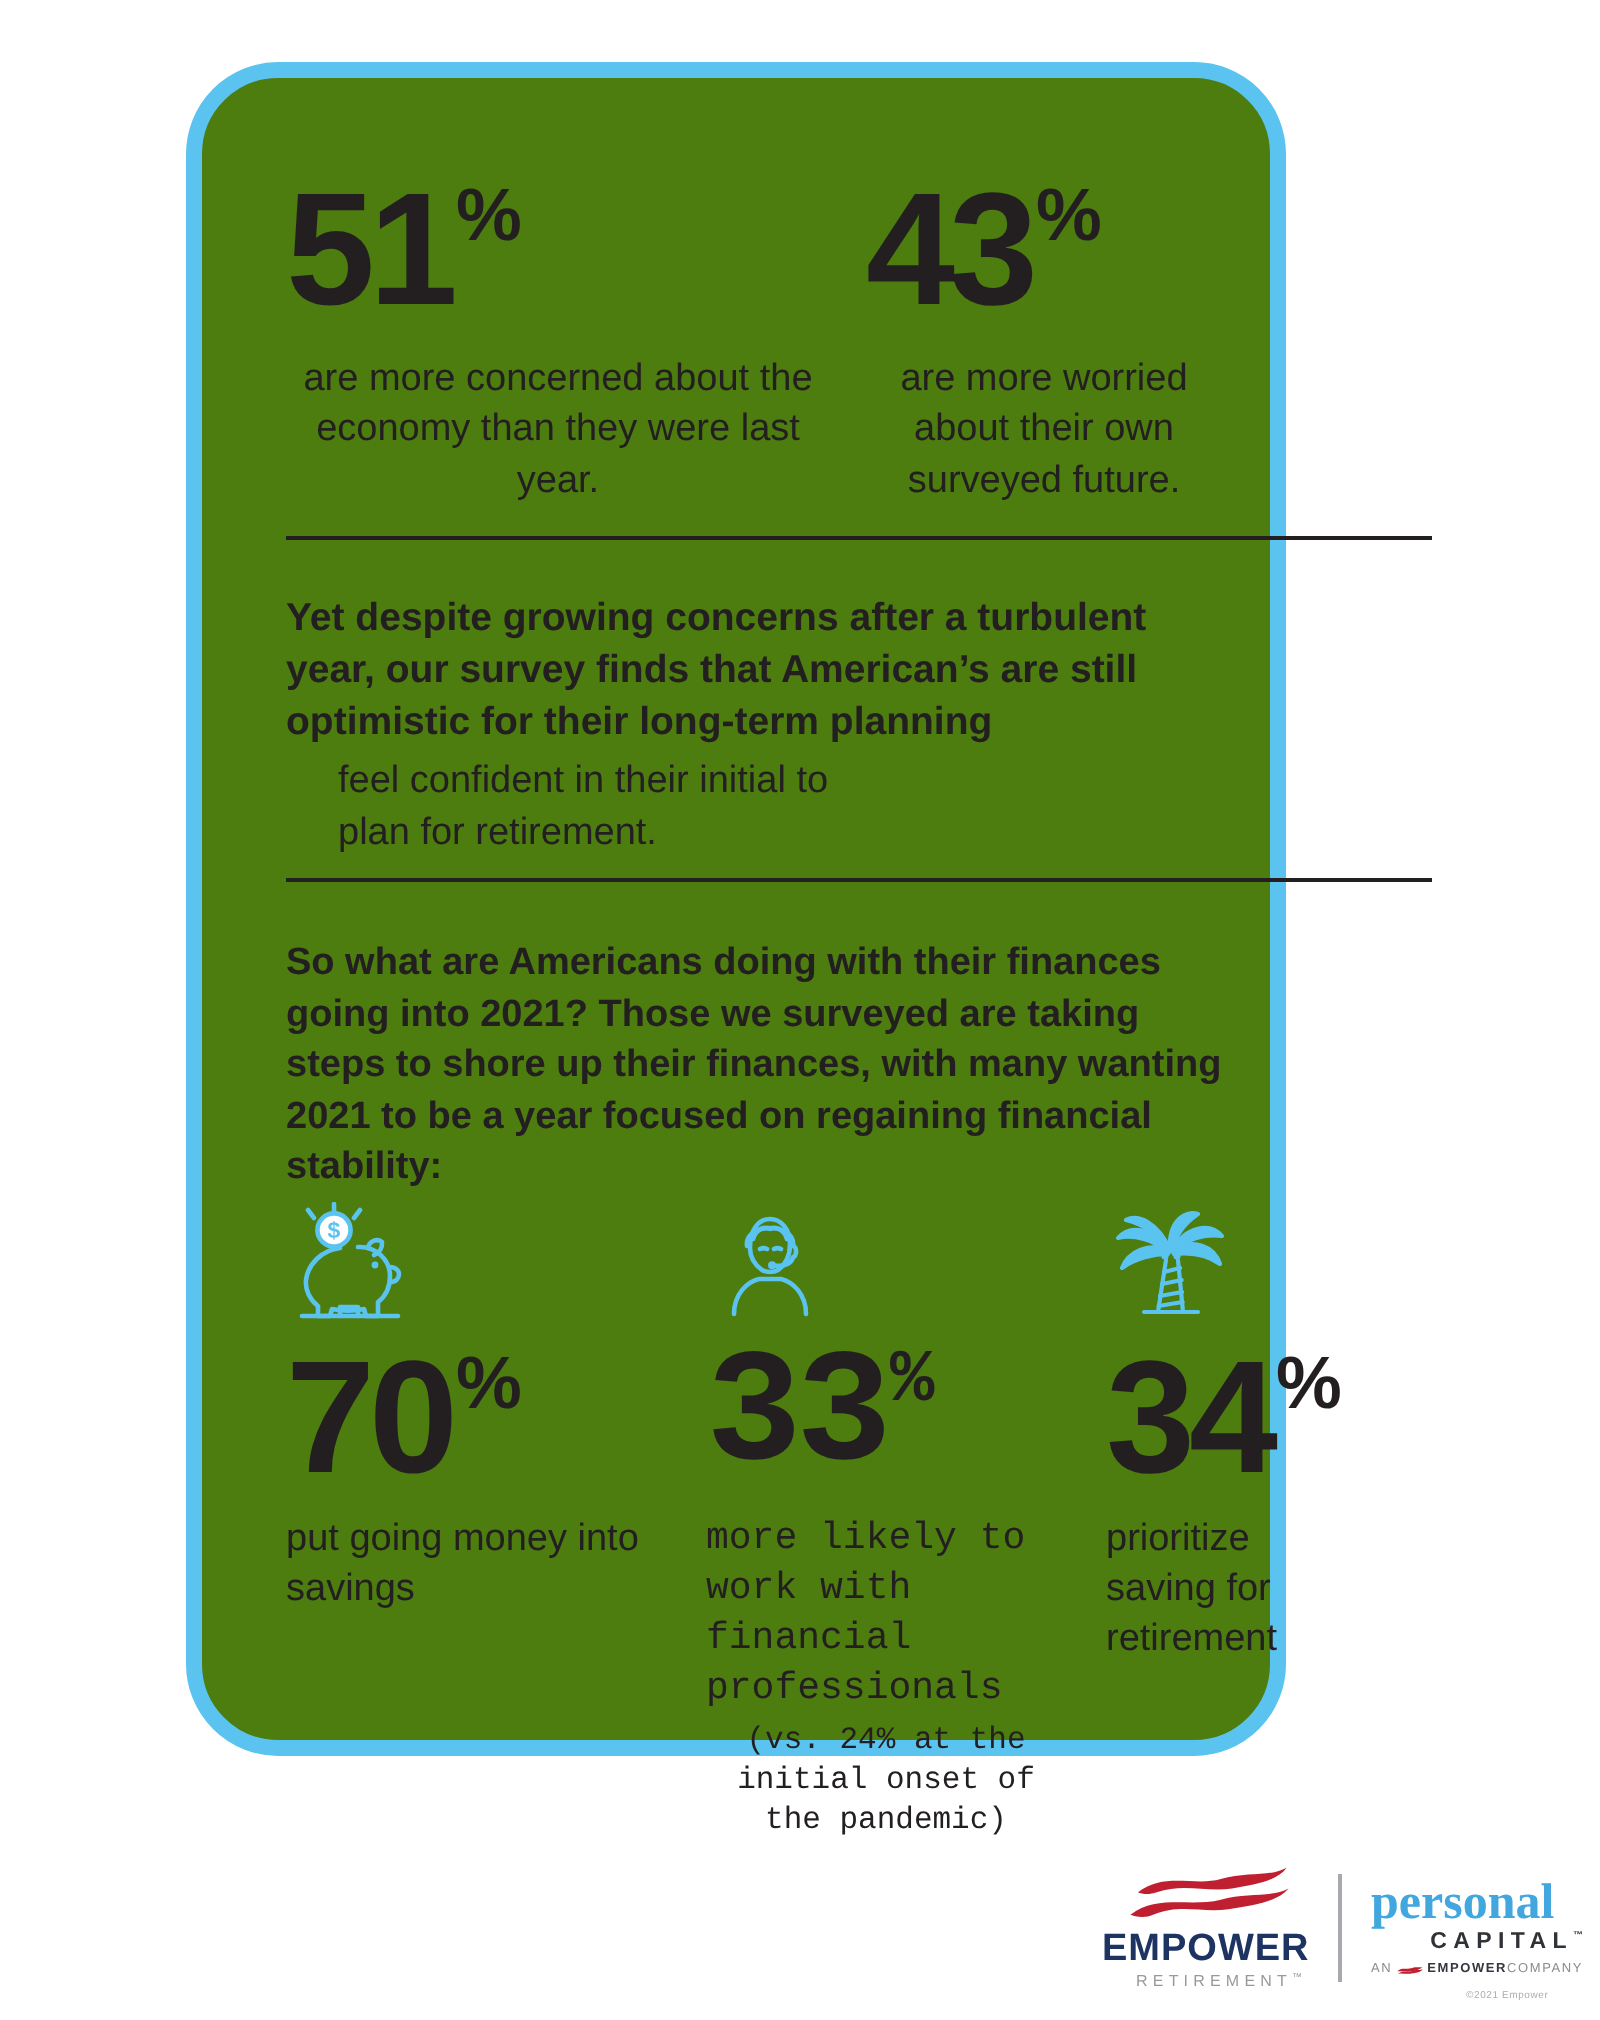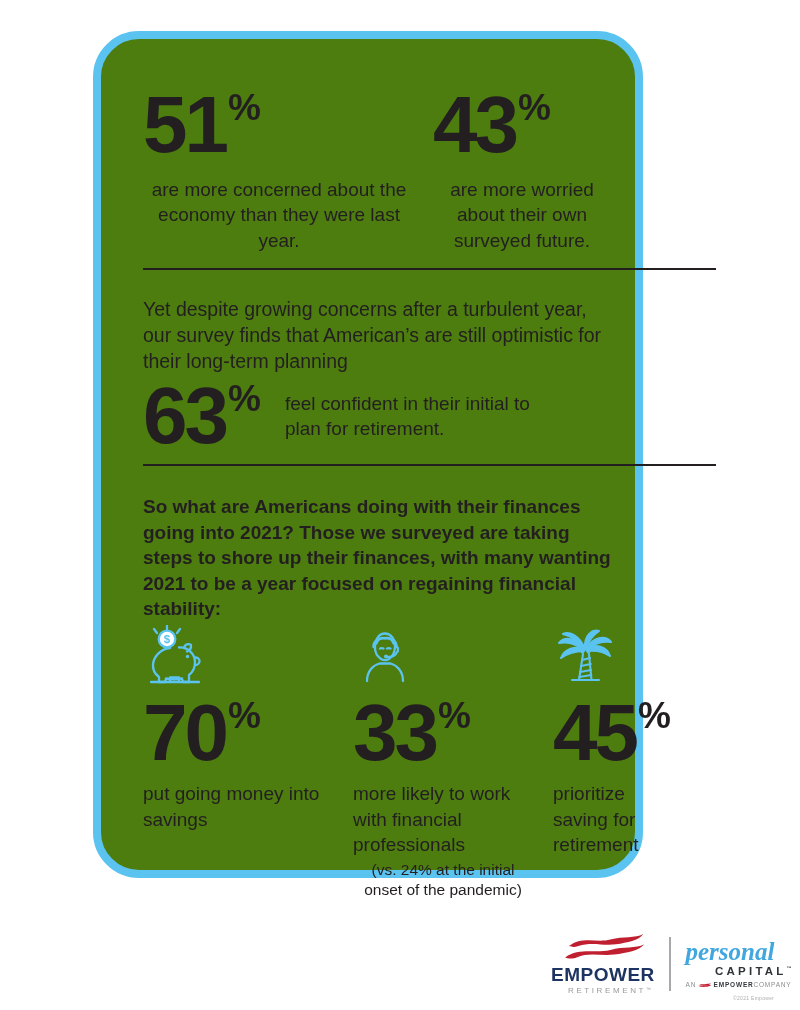--- a/index.html
+++ b/index.html
@@ -18,43 +18,43 @@
   }
   .pct{
     font-size:37px;font-weight:bold;letter-spacing:0;
     vertical-align:top;position:relative;top:2px;left:2px;line-height:1;
   }
   .top-stats{display:flex;}
   .top-stats .col1{width:290px;flex:0 0 290px;}
   .top-stats .col2{flex:1;}
   .desc{font-size:19px;line-height:1.33;margin-top:14px;max-width:272px;text-align:center;}
   .rule{height:2px;background:#231F20;width:573px;margin-top:15px;border:0;}
-  .heading{font-size:19.5px;font-weight:normal;line-height:1.34;margin-top:26px;max-width:605px;}
+  .heading{font-size:19.5px;font-weight:bold;line-height:1.34;margin-top:26px;max-width:605px;}
   .confidence{display:flex;align-items:center;margin-top:4px;}
   .confidence .desc2{font-size:19px;line-height:1.35;margin-left:26px;max-width:285px;}
   .rule2{height:2px;background:#231F20;width:573px;margin-top:10px;border:0;}
   .intro{font-size:19px;line-height:1.34;margin-top:28px;max-width:600px;font-weight:bold;}
   .bottom-stats{display:flex;margin-top:4px;}
   .bottom-stats .bcol1{flex:0 0 210px;}
-  .bottom-stats .bcol2{flex:0 0 200px;}
+  .bottom-stats .bcol2{flex:0 0 200px;font-family:Liberation Mono, monospace;}
   .bottom-stats .bcol3{flex:1;}
   .icon-box{height:64px;margin-bottom:6px;}
   .caption{font-size:19px;line-height:1.32;margin-top:10px;max-width:178px;}
   .note{font-size:15.5px;line-height:1.3;margin-top:3px;max-width:180px;text-align:center;}
   svg.stat-icon{display:block;}
   
   .brandbar{position:absolute;top:932px;left:551px;display:flex;align-items:center;}
   .emp-block{width:100px;text-align:center;}
   .emp-waves{display:block;margin:0 auto 1px auto;}
   .emp-name{font-size:19px;font-weight:bold;color:#1D3361;letter-spacing:.5px;line-height:1;}
   .emp-sub{font-size:8px;color:#97999B;letter-spacing:2.6px;text-align:right;margin-top:3px;line-height:1;}
   .emp-sub .tm{font-size:5px;vertical-align:top;letter-spacing:0;}
   .brand-sep{width:1.5px;height:54px;background:#A7A9AC;margin:0 15px 0 18px;}
   .pc-block{width:106px;}
-  .pc-name{font-family:"Liberation Serif", serif;font-weight:bold;font-size:25px;color:#41A7DE;line-height:1;letter-spacing:0;font-style:italic;}
+  .pc-name{font-family:"Liberation Serif", serif;font-weight:bold;font-size:25px;color:#41A7DE;line-height:1;letter-spacing:0;}
   .pc-cap{font-size:11.5px;font-weight:bold;letter-spacing:3.2px;color:#2F3237;text-align:right;line-height:1;margin-top:2px;}
   .pc-cap .tm{font-size:5px;vertical-align:top;letter-spacing:0;}
   .pc-byline{display:flex;align-items:center;margin-top:5px;font-size:6.5px;letter-spacing:.8px;line-height:1;}
   .pc-byline .an, .pc-byline .company{color:#8A8C8E;}
   .pc-byline .brand{color:#33383E;font-weight:bold;}
   .pc-byline svg{margin:0 2px;}
   .fine-print{position:absolute;left:733px;top:995px;font-size:5px;color:#ABADAF;letter-spacing:.3px;}
 </style>
 </head>
 <body>
@@ -69,21 +69,20 @@
     <div class="col2">
       <div class="bignum"><span>43</span><span class="pct">%</span></div>
       <div class="desc">are more worried about their own surveyed future.</div>
     </div>
   </div>
 
   <div class="rule"></div>
 
   <div class="heading">Yet despite growing concerns after a turbulent year, our survey finds that American’s are still optimistic for their long-term planning</div>
   <div class="confidence">
-    <div class="bignum"><span>63</span><span class="pct">%</span></div>
     <div class="desc2">feel confident in their initial to plan for retirement.</div>
   </div>
 
   <div class="rule2"></div>
 
   <div class="intro">So what are Americans doing with their finances going into 2021? Those we surveyed are taking steps to shore up their finances, with many wanting 2021 to be a year focused on regaining financial stability:</div>
 
   <div class="bottom-stats">
 
     <div class="bcol1">
@@ -132,21 +131,21 @@
           <path d="M32 24 C21 20 11 25 8 33 C15 28 24 26 31 26 Z"></path>
           <circle cx="29.5" cy="27" r="1.8" stroke="none"></circle>
           <circle cx="35.5" cy="27" r="1.8" stroke="none"></circle>
           <g fill="none">
             <path d="M30 29 L26 55 M36 29 L38.5 55"></path>
             <path d="M29 35 L37 33 M28 41 L37.8 39 M27 47 L38 45 M26.3 52 L38.3 50"></path>
             <path d="M19 55 L46 55"></path>
           </g>
         </svg>
       </div>
-      <div class="bignum"><span>45</span><span class="pct">%</span></div>
+      <div class="bignum"><span>34</span><span class="pct">%</span></div>
       <div class="caption">prioritize saving for retirement</div>
     </div>
 
   </div>
 </div>
 
 <div class="brandbar">
   <div class="emp-block">
     <svg class="emp-waves" width="92" height="32" viewBox="0 0 96 34" fill="#C01F2F">
       <path d="M14 15 C28 4 44 12 58 8 C72 4 84 7 93 2 C88 9 76 11 64 13 C50 15 38 10 24 15 C20 16.5 16 16 14 15 Z"></path>

